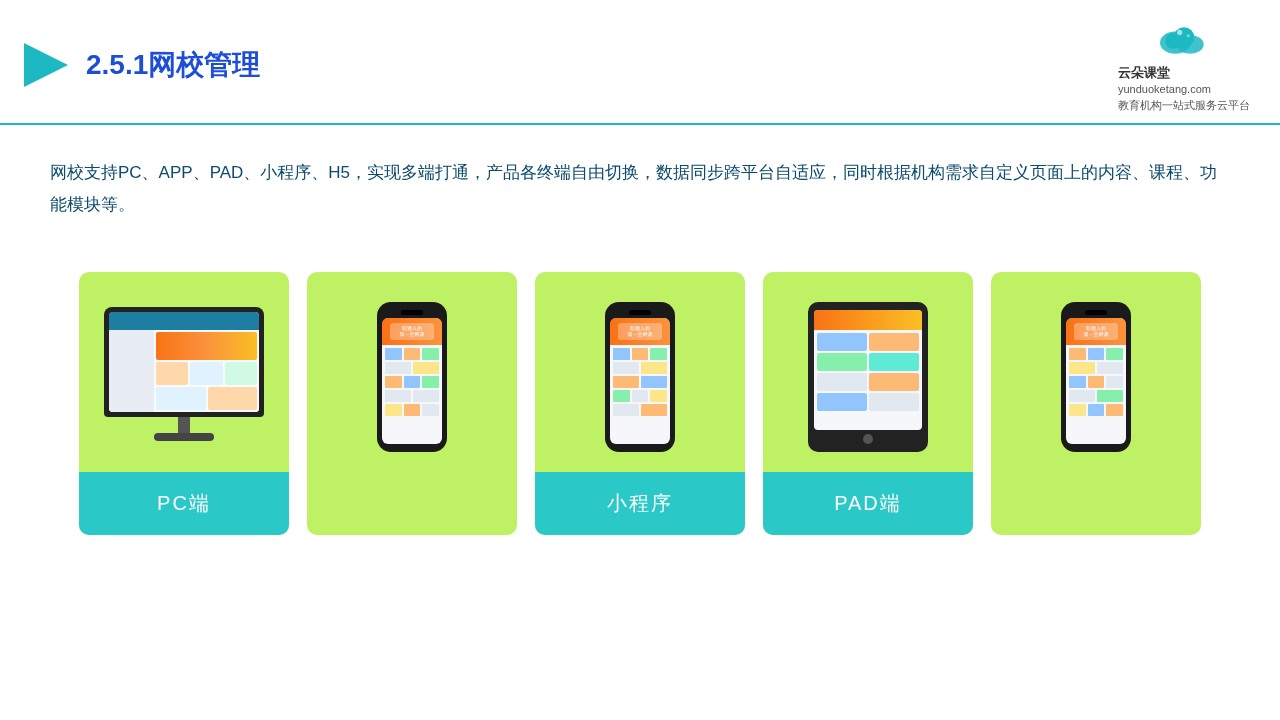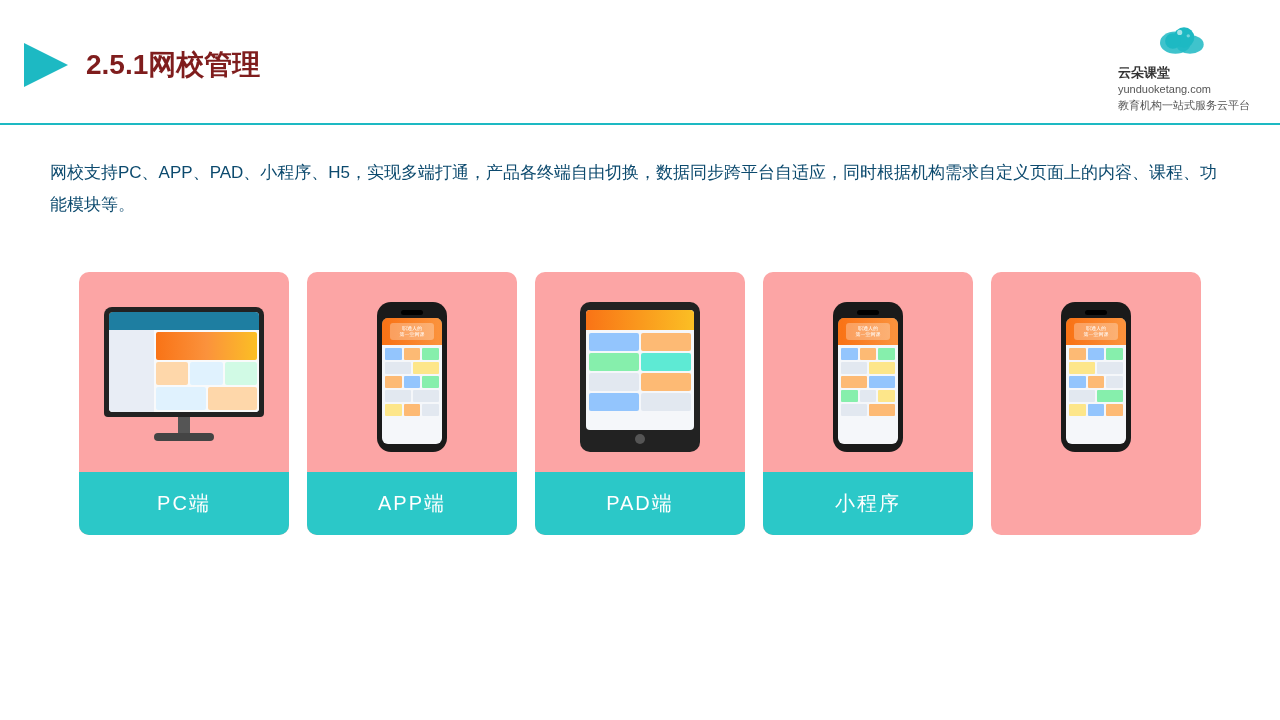--- a/index.html
+++ b/index.html
@@ -25,21 +25,21 @@
       align-items: center;
       gap: 14px;
     }
     .play-icon {
       width: 52px;
       height: 52px;
     }
     .page-title {
       font-size: 28px;
       font-weight: 600;
-      color: #7f1d1d;
+      color: #1d4ed8;
     }
     .logo-area {
       display: flex;
       align-items: center;
       gap: 6px;
       flex-direction: column;
     }
     .logo-cloud {
       width: 60px;
       height: 40px;
@@ -67,21 +67,21 @@
 
     
     .cards-section {
       display: flex;
       justify-content: center;
       gap: 18px;
       padding: 40px 50px 30px 50px;
       margin-top: 10px;
     }
     .card {
-      background: #fca5a5;
+      background: #bef264;
       border-radius: 10px;
       width: 210px;
       display: flex;
       flex-direction: column;
       align-items: center;
       overflow: hidden;
     }
     .card-img-area {
       width: 100%;
       height: 200px;
@@ -375,21 +375,62 @@
             </div>
             <div class="phone-row">
               <div class="phone-block yellow"></div>
               <div class="phone-block orange"></div>
               <div class="phone-block"></div>
             </div>
           </div>
         </div>
       </div>
     </div>
-    <div class="card-label">APP端</div>
+  </div>
+
+  <div class="card">
+    <div class="card-img-area">
+      <div class="phone">
+        <div class="phone-notch"></div>
+        <div class="phone-screen">
+          <div class="phone-header-bar">
+            <div style="width:100%;height:100%;background:linear-gradient(90deg,#f97316,#fb923c);display:flex;align-items:center;justify-content:center;">
+              <div style="width:80%;height:60%;background:rgba(255,255,255,0.3);border-radius:3px;display:flex;align-items:center;justify-content:center;">
+                <div style="font-size:5px;color:white;text-align:center;">职通人的<br>第一堂网课</div>
+              </div>
+            </div>
+          </div>
+          <div class="phone-content-area">
+            <div class="phone-row">
+              <div class="phone-block blue"></div>
+              <div class="phone-block orange"></div>
+              <div class="phone-block green"></div>
+            </div>
+            <div class="phone-row">
+              <div class="phone-block"></div>
+              <div class="phone-block yellow"></div>
+            </div>
+            <div class="phone-row">
+              <div class="phone-block orange"></div>
+              <div class="phone-block blue"></div>
+            </div>
+            <div class="phone-row">
+              <div class="phone-block green"></div>
+              <div class="phone-block"></div>
+              <div class="phone-block yellow"></div>
+            </div>
+            <div class="phone-row">
+              <div class="phone-block"></div>
+              <div class="phone-block orange"></div>
+            </div>
+          </div>
+        </div>
+      </div>
+    </div>
+    <div class="card-label">小程序</div>
   </div>
 
   <div class="card">
     <div class="card-img-area">
       <div class="tablet">
         <div class="tablet-screen">
           <div class="tablet-header"></div>
           <div class="tablet-content">
             <div class="tablet-block blue"></div>
             <div class="tablet-block orange"></div>
@@ -414,83 +455,41 @@
         <div class="phone-screen">
           <div class="phone-header-bar">
             <div style="width:100%;height:100%;background:linear-gradient(90deg,#f97316,#fb923c);display:flex;align-items:center;justify-content:center;">
               <div style="width:80%;height:60%;background:rgba(255,255,255,0.3);border-radius:3px;display:flex;align-items:center;justify-content:center;">
                 <div style="font-size:5px;color:white;text-align:center;">职通人的<br>第一堂网课</div>
               </div>
             </div>
           </div>
           <div class="phone-content-area">
             <div class="phone-row">
-              <div class="phone-block blue"></div>
-              <div class="phone-block orange"></div>
-              <div class="phone-block green"></div>
-            </div>
-            <div class="phone-row">
-              <div class="phone-block"></div>
-              <div class="phone-block yellow"></div>
-            </div>
-            <div class="phone-row">
-              <div class="phone-block orange"></div>
-              <div class="phone-block blue"></div>
-            </div>
-            <div class="phone-row">
-              <div class="phone-block green"></div>
-              <div class="phone-block"></div>
-              <div class="phone-block yellow"></div>
-            </div>
-            <div class="phone-row">
-              <div class="phone-block"></div>
+              <div class="phone-block orange"></div>
+              <div class="phone-block blue"></div>
+              <div class="phone-block green"></div>
+            </div>
+            <div class="phone-row">
+              <div class="phone-block yellow"></div>
+              <div class="phone-block"></div>
+            </div>
+            <div class="phone-row">
+              <div class="phone-block blue"></div>
+              <div class="phone-block orange"></div>
+              <div class="phone-block"></div>
+            </div>
+            <div class="phone-row">
+              <div class="phone-block"></div>
+              <div class="phone-block green"></div>
+            </div>
+            <div class="phone-row">
+              <div class="phone-block yellow"></div>
+              <div class="phone-block blue"></div>
               <div class="phone-block orange"></div>
             </div>
           </div>
         </div>
       </div>
     </div>
-    <div class="card-label">小程序</div>
-  </div>
-
-  <div class="card">
-    <div class="card-img-area">
-      <div class="phone">
-        <div class="phone-notch"></div>
-        <div class="phone-screen">
-          <div class="phone-header-bar">
-            <div style="width:100%;height:100%;background:linear-gradient(90deg,#f97316,#fb923c);display:flex;align-items:center;justify-content:center;">
-              <div style="width:80%;height:60%;background:rgba(255,255,255,0.3);border-radius:3px;display:flex;align-items:center;justify-content:center;">
-                <div style="font-size:5px;color:white;text-align:center;">职通人的<br>第一堂网课</div>
-              </div>
-            </div>
-          </div>
-          <div class="phone-content-area">
-            <div class="phone-row">
-              <div class="phone-block orange"></div>
-              <div class="phone-block blue"></div>
-              <div class="phone-block green"></div>
-            </div>
-            <div class="phone-row">
-              <div class="phone-block yellow"></div>
-              <div class="phone-block"></div>
-            </div>
-            <div class="phone-row">
-              <div class="phone-block blue"></div>
-              <div class="phone-block orange"></div>
-              <div class="phone-block"></div>
-            </div>
-            <div class="phone-row">
-              <div class="phone-block"></div>
-              <div class="phone-block green"></div>
-            </div>
-            <div class="phone-row">
-              <div class="phone-block yellow"></div>
-              <div class="phone-block blue"></div>
-              <div class="phone-block orange"></div>
-            </div>
-          </div>
-        </div>
-      </div>
-    </div>
   </div>
 
 </div>
 
 </body></html>

